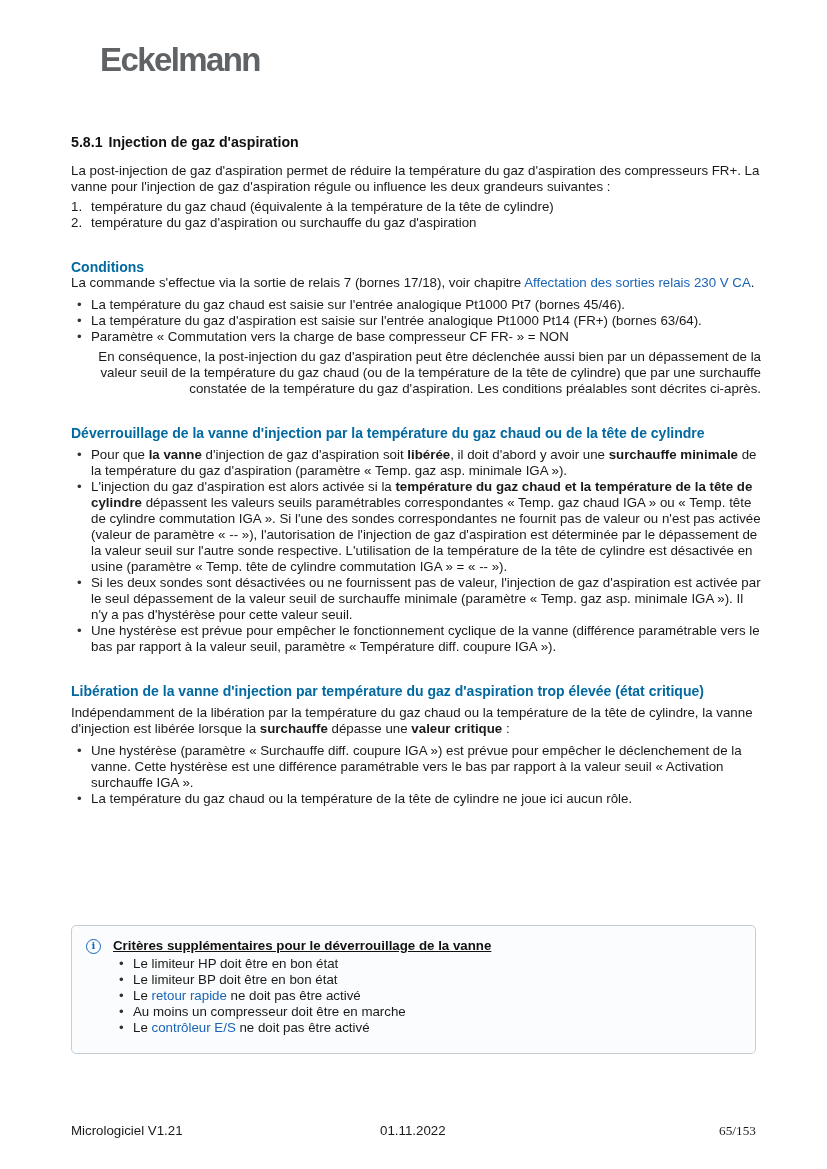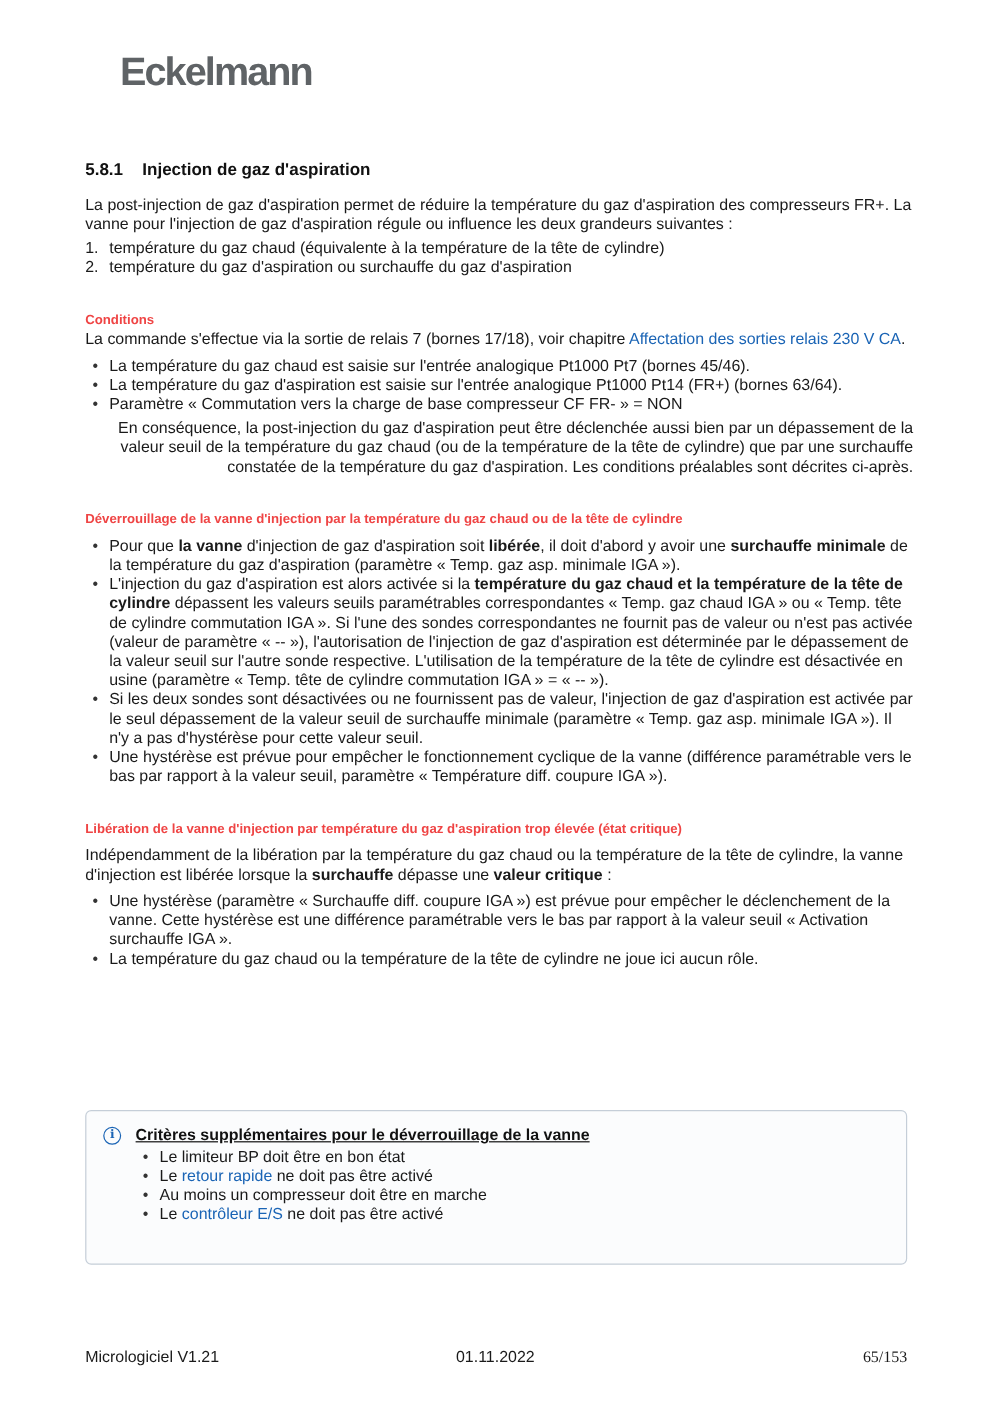--- a/index.html
+++ b/index.html
@@ -34,41 +34,41 @@
       top: 133px;
       width: 690px;
     }
     h2.section-title {
       font-size: 14.2px;
       font-weight: bold;
       line-height: 18px;
       margin-bottom: 12px;
       color: #111;
     }
-    h2.section-title .num { margin-right: 16px; }
+    h2.section-title .num { margin-right: 6px; }
     p { margin: 0; }
     .intro { margin-bottom: 4px; }
     ol.numbered {
       list-style: none;
       margin-bottom: 0;
     }
     ol.numbered li {
       position: relative;
       padding-left: 20px;
     }
     ol.numbered li .marker {
       position: absolute;
       left: 0;
       top: 0;
     }
     h3.sub {
-      font-size: 11px;
-      font-weight: bold;
-      line-height: 16px;
-      color: #ef4444;
+      font-size: 14px;
+      font-weight: bold;
+      line-height: 16px;
+      color: #0369a1;
     }
     .block-conditions { margin-top: 28px; }
     a.link {
       color: #1a64b5;
       text-decoration: none;
     }
     ul.bullets {
       list-style: none;
       margin-top: 6px;
     }
@@ -201,20 +201,21 @@
     </ul>
   </div>
 </div>
 
 <div class="info-box">
   <div class="info-head">
     <span class="info-icon">i</span>
     <span class="info-title">Critères supplémentaires pour le déverrouillage de la vanne</span>
   </div>
   <ul class="bullets">
+    <li>Le limiteur HP doit être en bon état</li>
     <li>Le limiteur BP doit être en bon état</li>
     <li><span>Le </span><a class="link" href="#">retour rapide</a><span> ne doit pas être activé</span></li>
     <li>Au moins un compresseur doit être en marche</li>
     <li><span>Le </span><a class="link" href="#">contrôleur E/S</a><span> ne doit pas être activé</span></li>
   </ul>
 </div>
 
 <div class="footer">
   <span class="f-left">Micrologiciel V1.21</span>
   <span class="f-center">01.11.2022</span>

